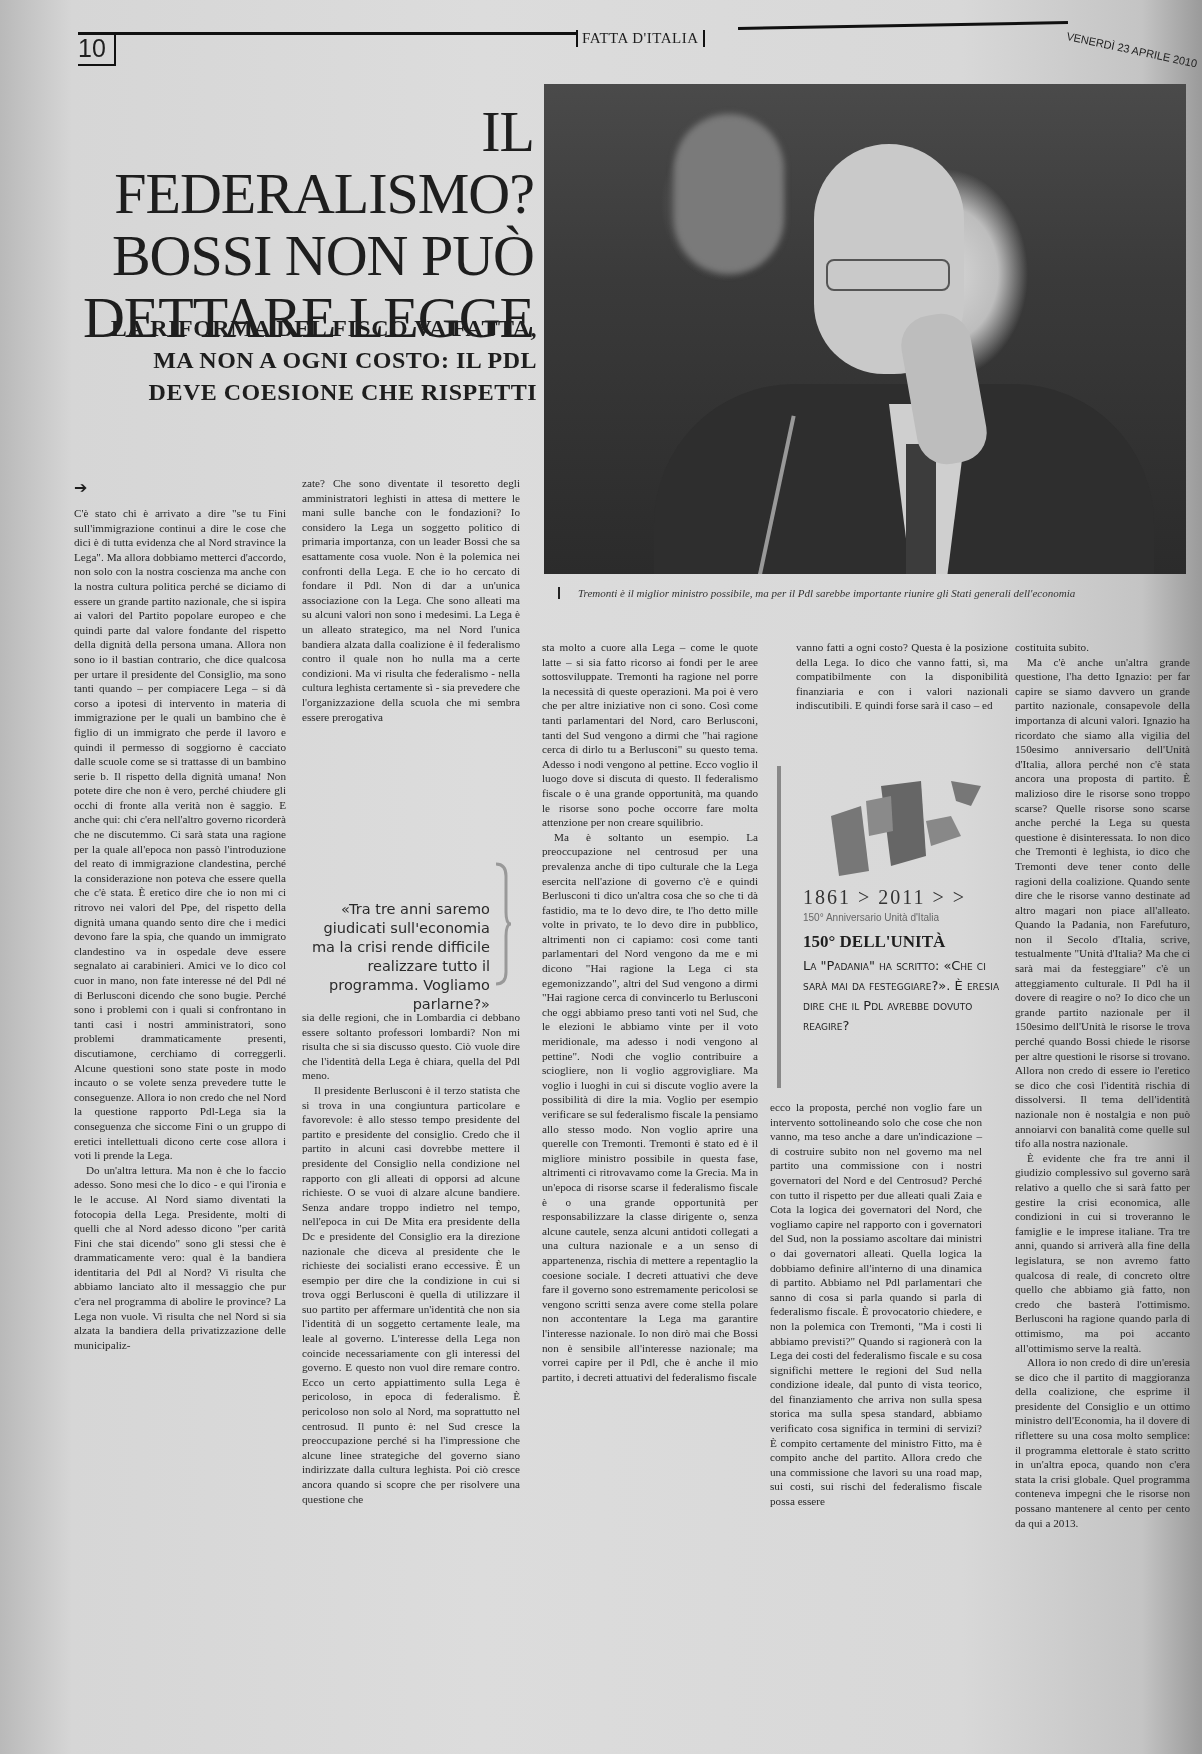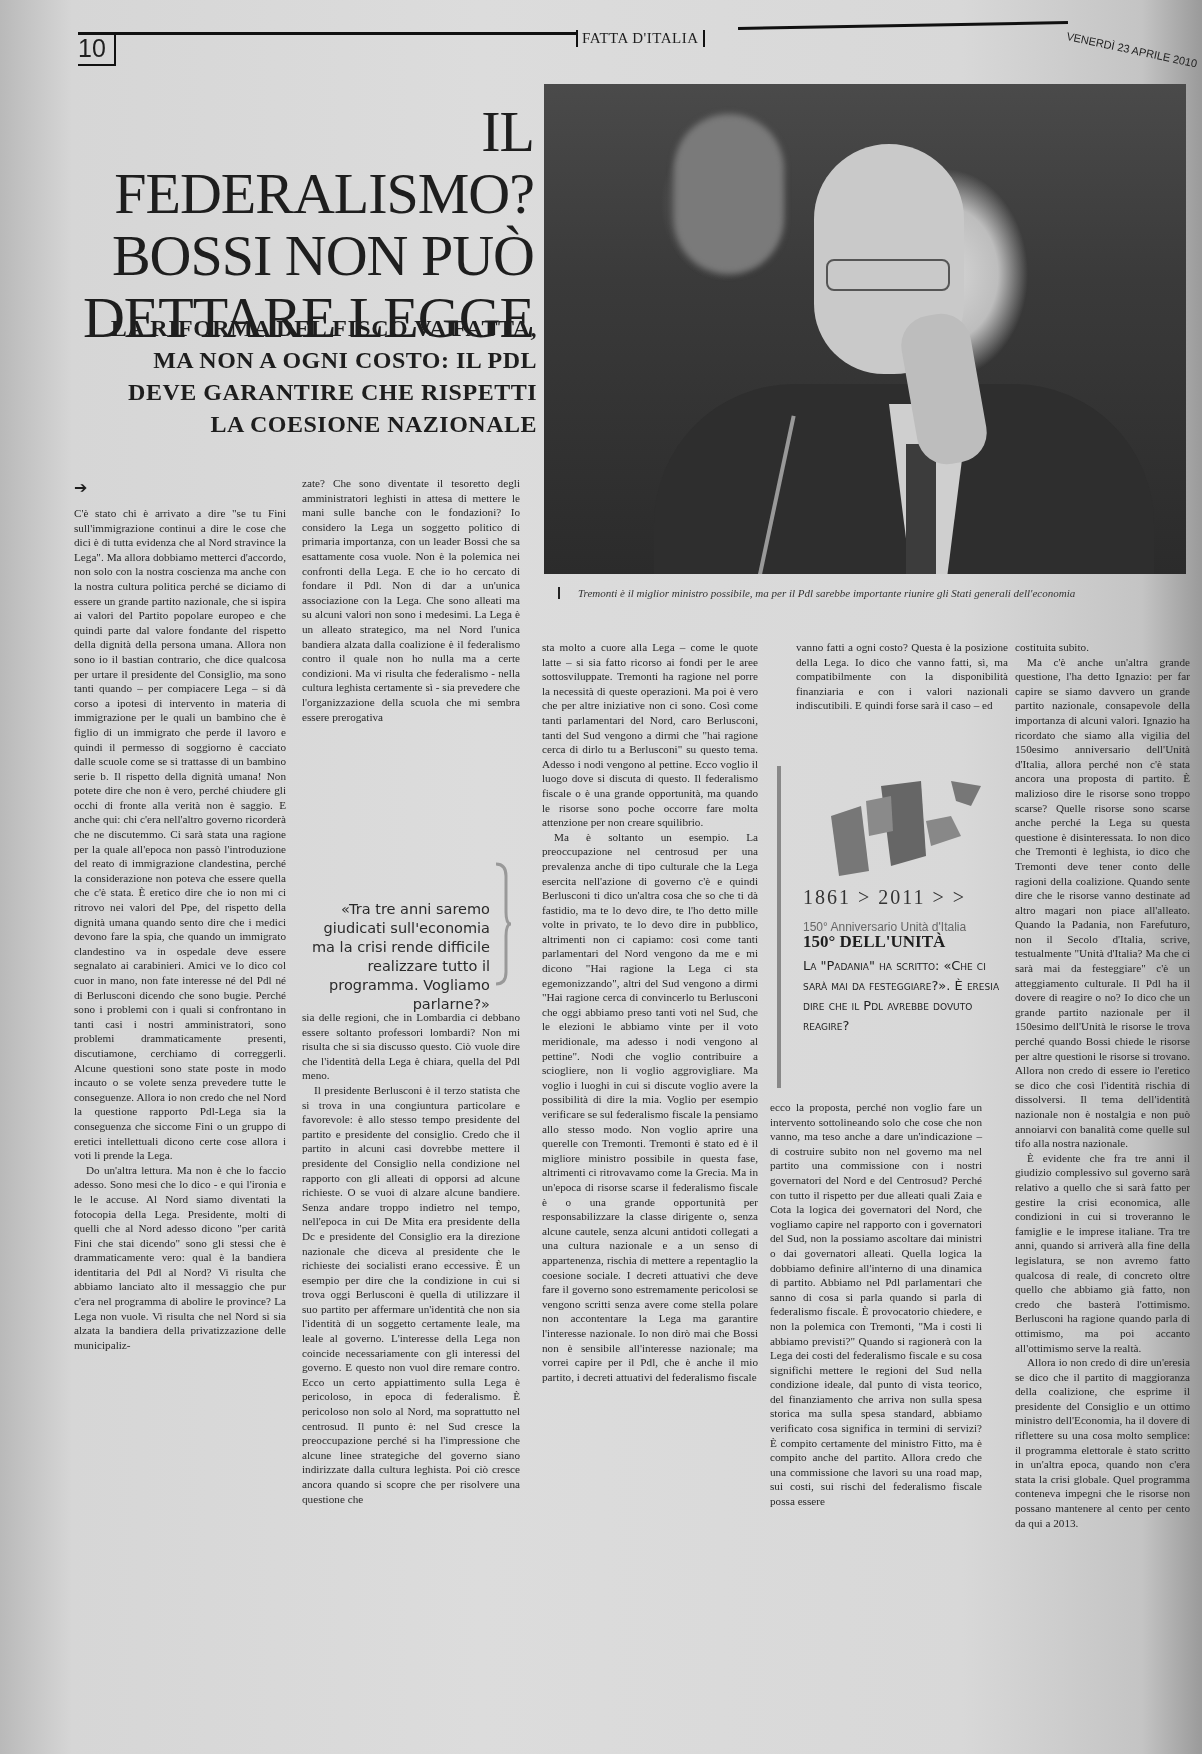--- a/index.html
+++ b/index.html
@@ -43,21 +43,21 @@
   #c4b { left: 770px; top: 1100px; width: 212px; }
   #c5 { left: 1015px; top: 640px; width: 175px; }
   #arrow { position: absolute; left: 74px; top: 478px; font-family: "DejaVu Sans", sans-serif; font-size: 16px; }
 
   #pullquote { position: absolute; left: 300px; top: 860px; width: 190px; text-align: right; font-family: "DejaVu Sans", sans-serif; font-size: 14.5px; line-height: 19px; color: #2a2a2a; margin-top: 40px; }
   #brace { position: absolute; left: 494px; top: 862px; width: 18px; height: 124px; }
 
   #box { position: absolute; left: 777px; top: 766px; width: 222px; height: 322px; border-left: 4px solid #888; padding-left: 8px; }
   #flag { position: absolute; left: 30px; top: 10px; width: 170px; height: 100px; }
   #years { position: absolute; left: 22px; top: 120px; font-size: 20px; letter-spacing: 2px; color: #333; white-space: nowrap; }
-  #anniv { position: absolute; left: 22px; top: 154px; font-family: "Liberation Sans", sans-serif; font-size: 12px; color: #666; white-space: nowrap; }
+  #anniv { position: absolute; left: 22px; top: 146px; font-family: "Liberation Sans", sans-serif; font-size: 10px; color: #666; white-space: nowrap; }
   #box-title { position: absolute; left: 22px; top: 166px; font-family: Liberation Serif, serif; font-weight: bold; font-size: 17px; white-space: nowrap; }
   #box-body { position: absolute; left: 22px; top: 190px; width: 200px; font-family: "DejaVu Sans", sans-serif; font-size: 13px; line-height: 20px; font-variant: small-caps; color: #222; }
 </style>
 </head>
 <body>
 
 <div class="hdr-line" style="left:78px; top:32px; width:498px;"></div>
 <div class="hdr-line" style="left:738px; top:24px; width:330px; transform:rotate(-1deg);"></div>
 <div id="page-num-box"></div>
 <div id="page-num">10</div>
@@ -65,22 +65,21 @@
 <div id="date">VENERDÌ 23 APRILE 2010</div>
 
 <h1 id="headline">
   <span>IL FEDERALISMO?</span><br>
   <span>BOSSI NON PUÒ</span><br>
   <span>DETTARE LEGGE</span>
 </h1>
 <h2 id="subhead">
   <span>LA RIFORMA DEL FISCO VA FATTA,</span><br>
   <span>MA NON A OGNI COSTO: IL PDL</span><br>
-  <span>DEVE GARANTIRE CHE RISPETTI</span><br>
-  <span>LA COESIONE NAZIONALE</span>
+  <span>DEVE COESIONE CHE RISPETTI</span><br>
 </h2>
 
 <div id="photo">
   <div class="bg-man"></div>
   <div class="suit"></div>
   <div class="shirt"></div>
   <div class="tie"></div>
   <div class="head"></div>
   <div class="glasses"></div>
   <div class="hand"></div>

